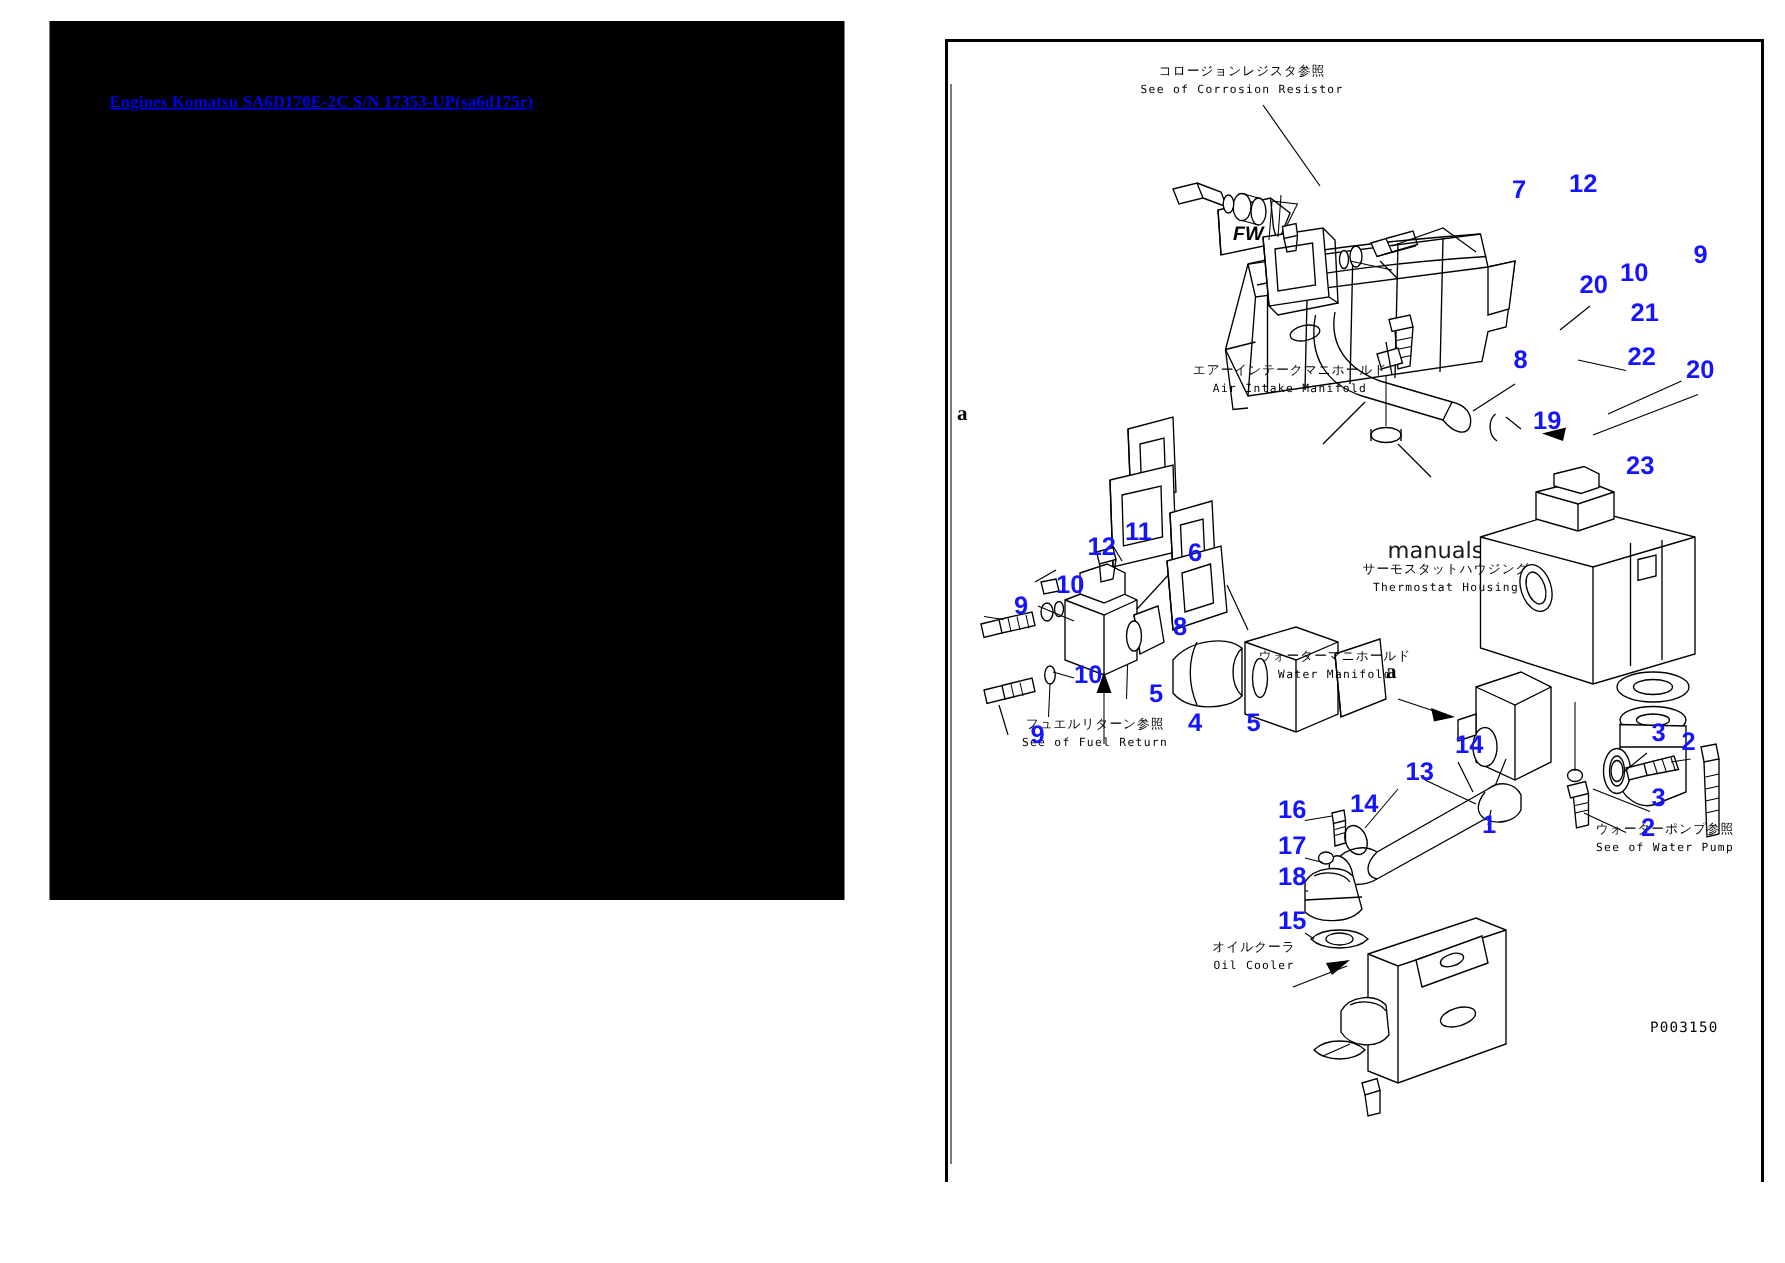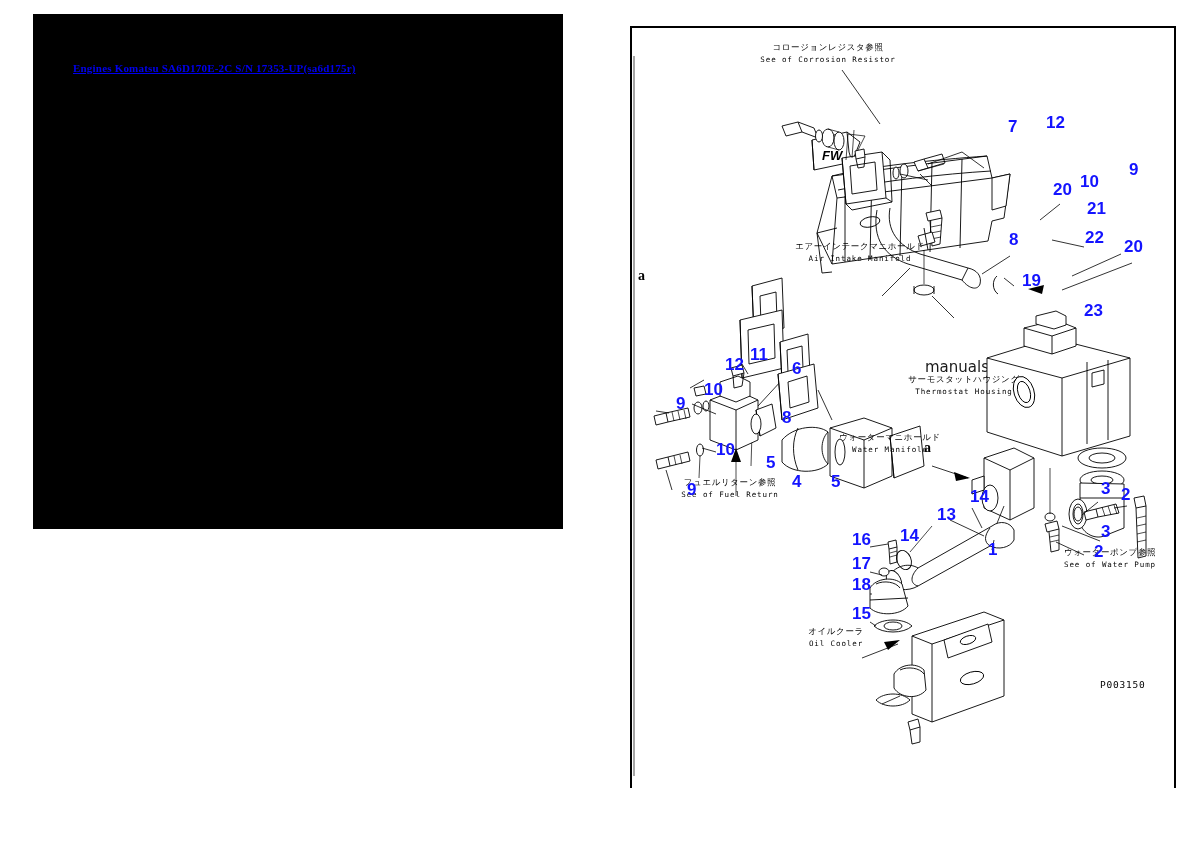--- a/index.html
+++ b/index.html
@@ -6,21 +6,21 @@
   body{
     width:1190px;height:842px;background:#ffffff;
     font-family:"Liberation Sans", sans-serif;
     overflow:hidden;position:relative;
   }
   
   #left-pane{
     position:absolute;left:0;top:0;width:600px;height:842px;background:#fff;
   }
   #viewer-box{
-    position:absolute;left:33px;top:14px;width:530px;height:515px;
+    position:absolute;left:33px;top:14px;width:530px;height:586px;
     background:#000000;
   }
   #doc-link{
     position:absolute;left:40px;top:48px;
     font-family:"Liberation Serif", serif;
     font-size:11px;font-weight:bold;color:#0000ee;
     text-decoration:underline;white-space:nowrap;letter-spacing:.2px;
     cursor:pointer;
   }
   

